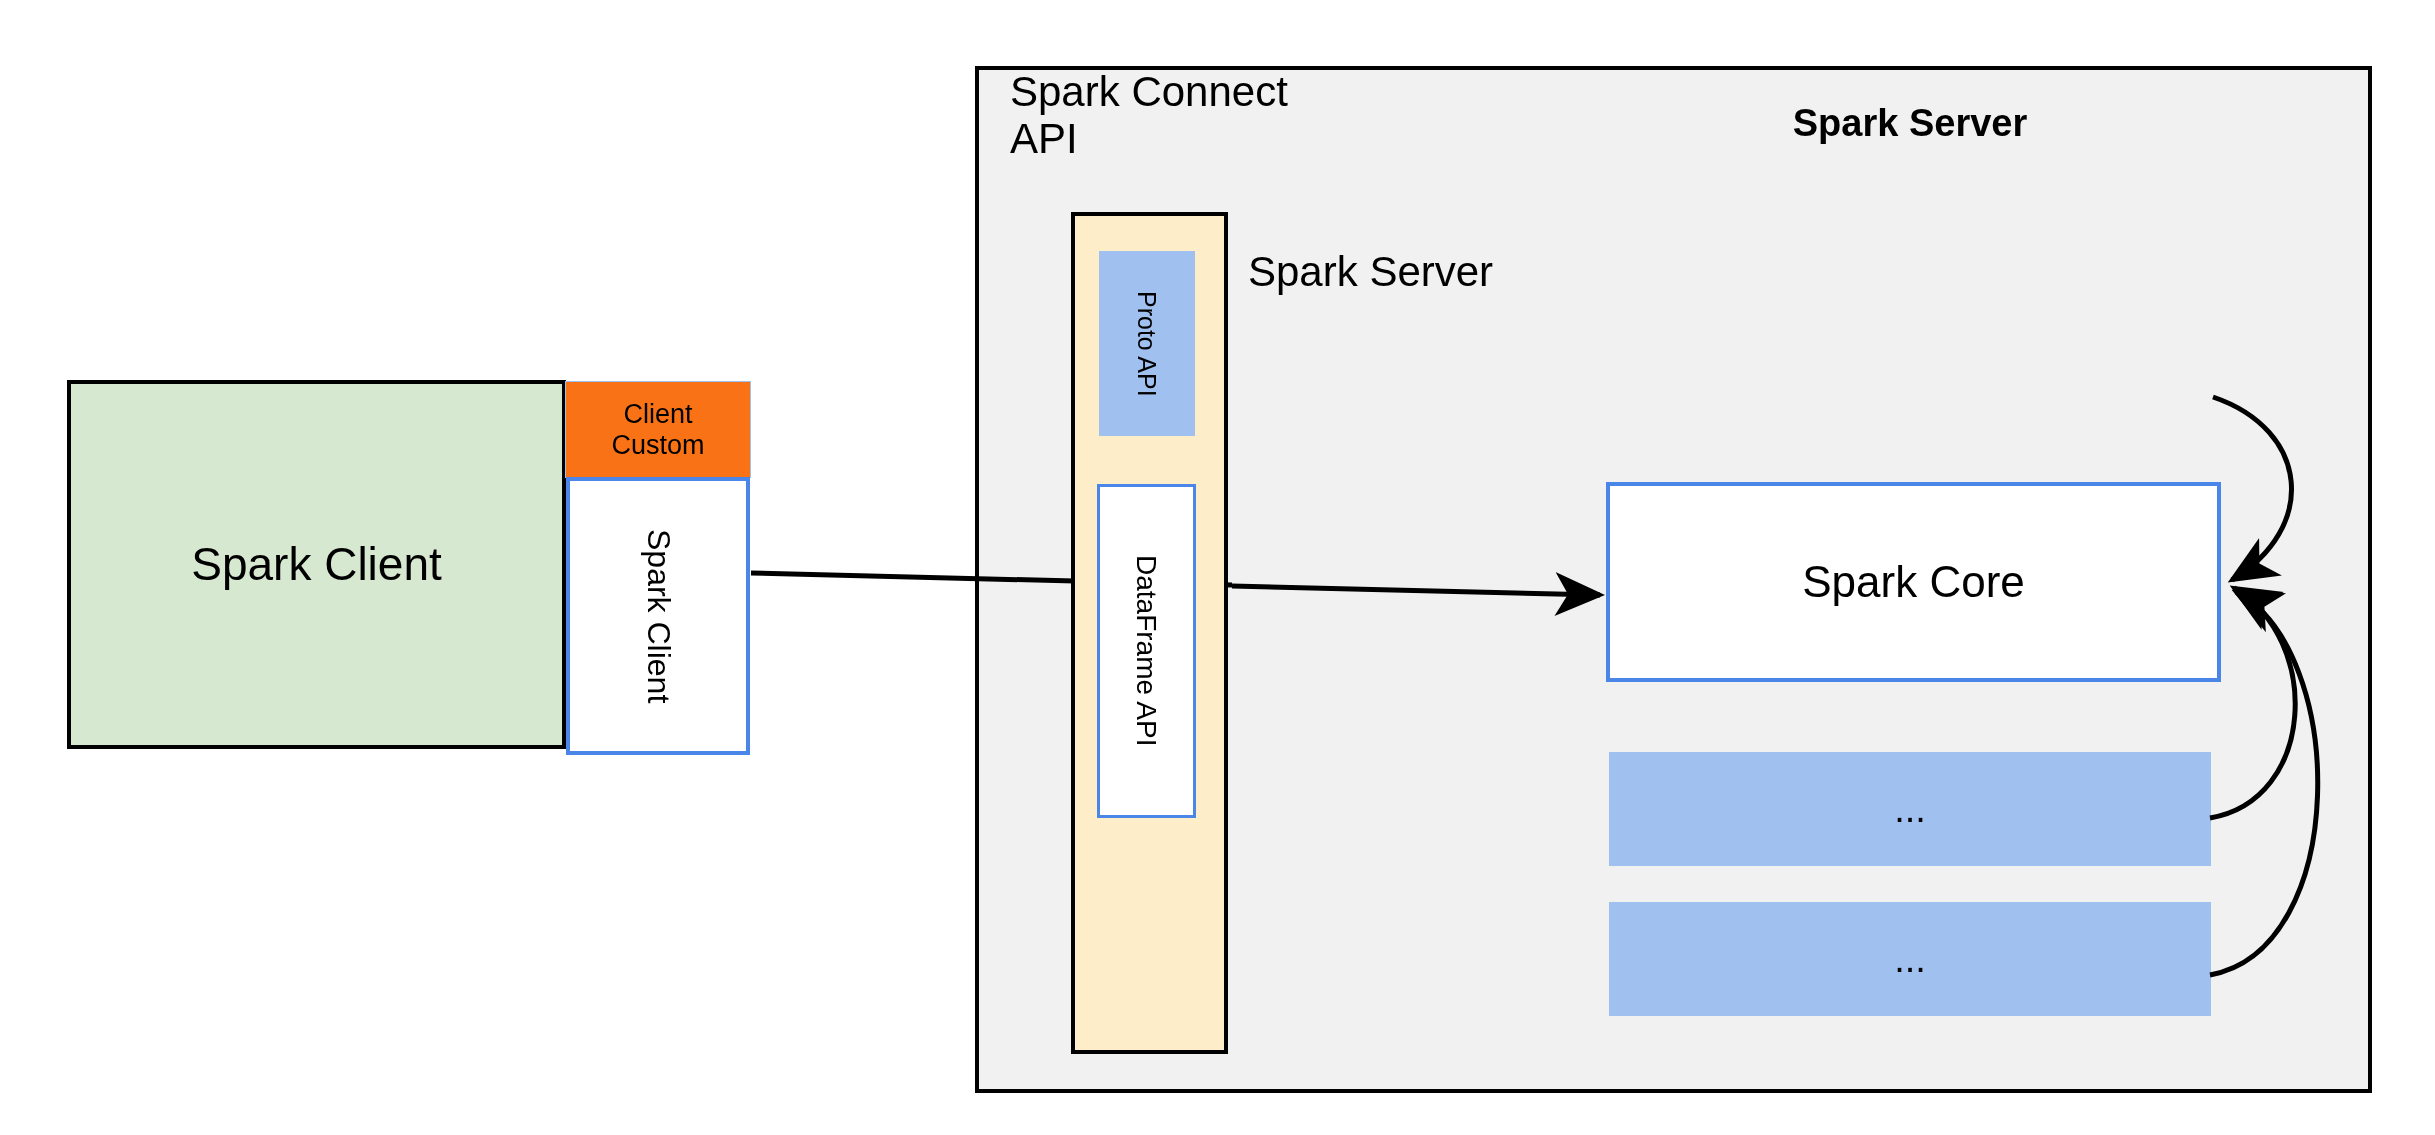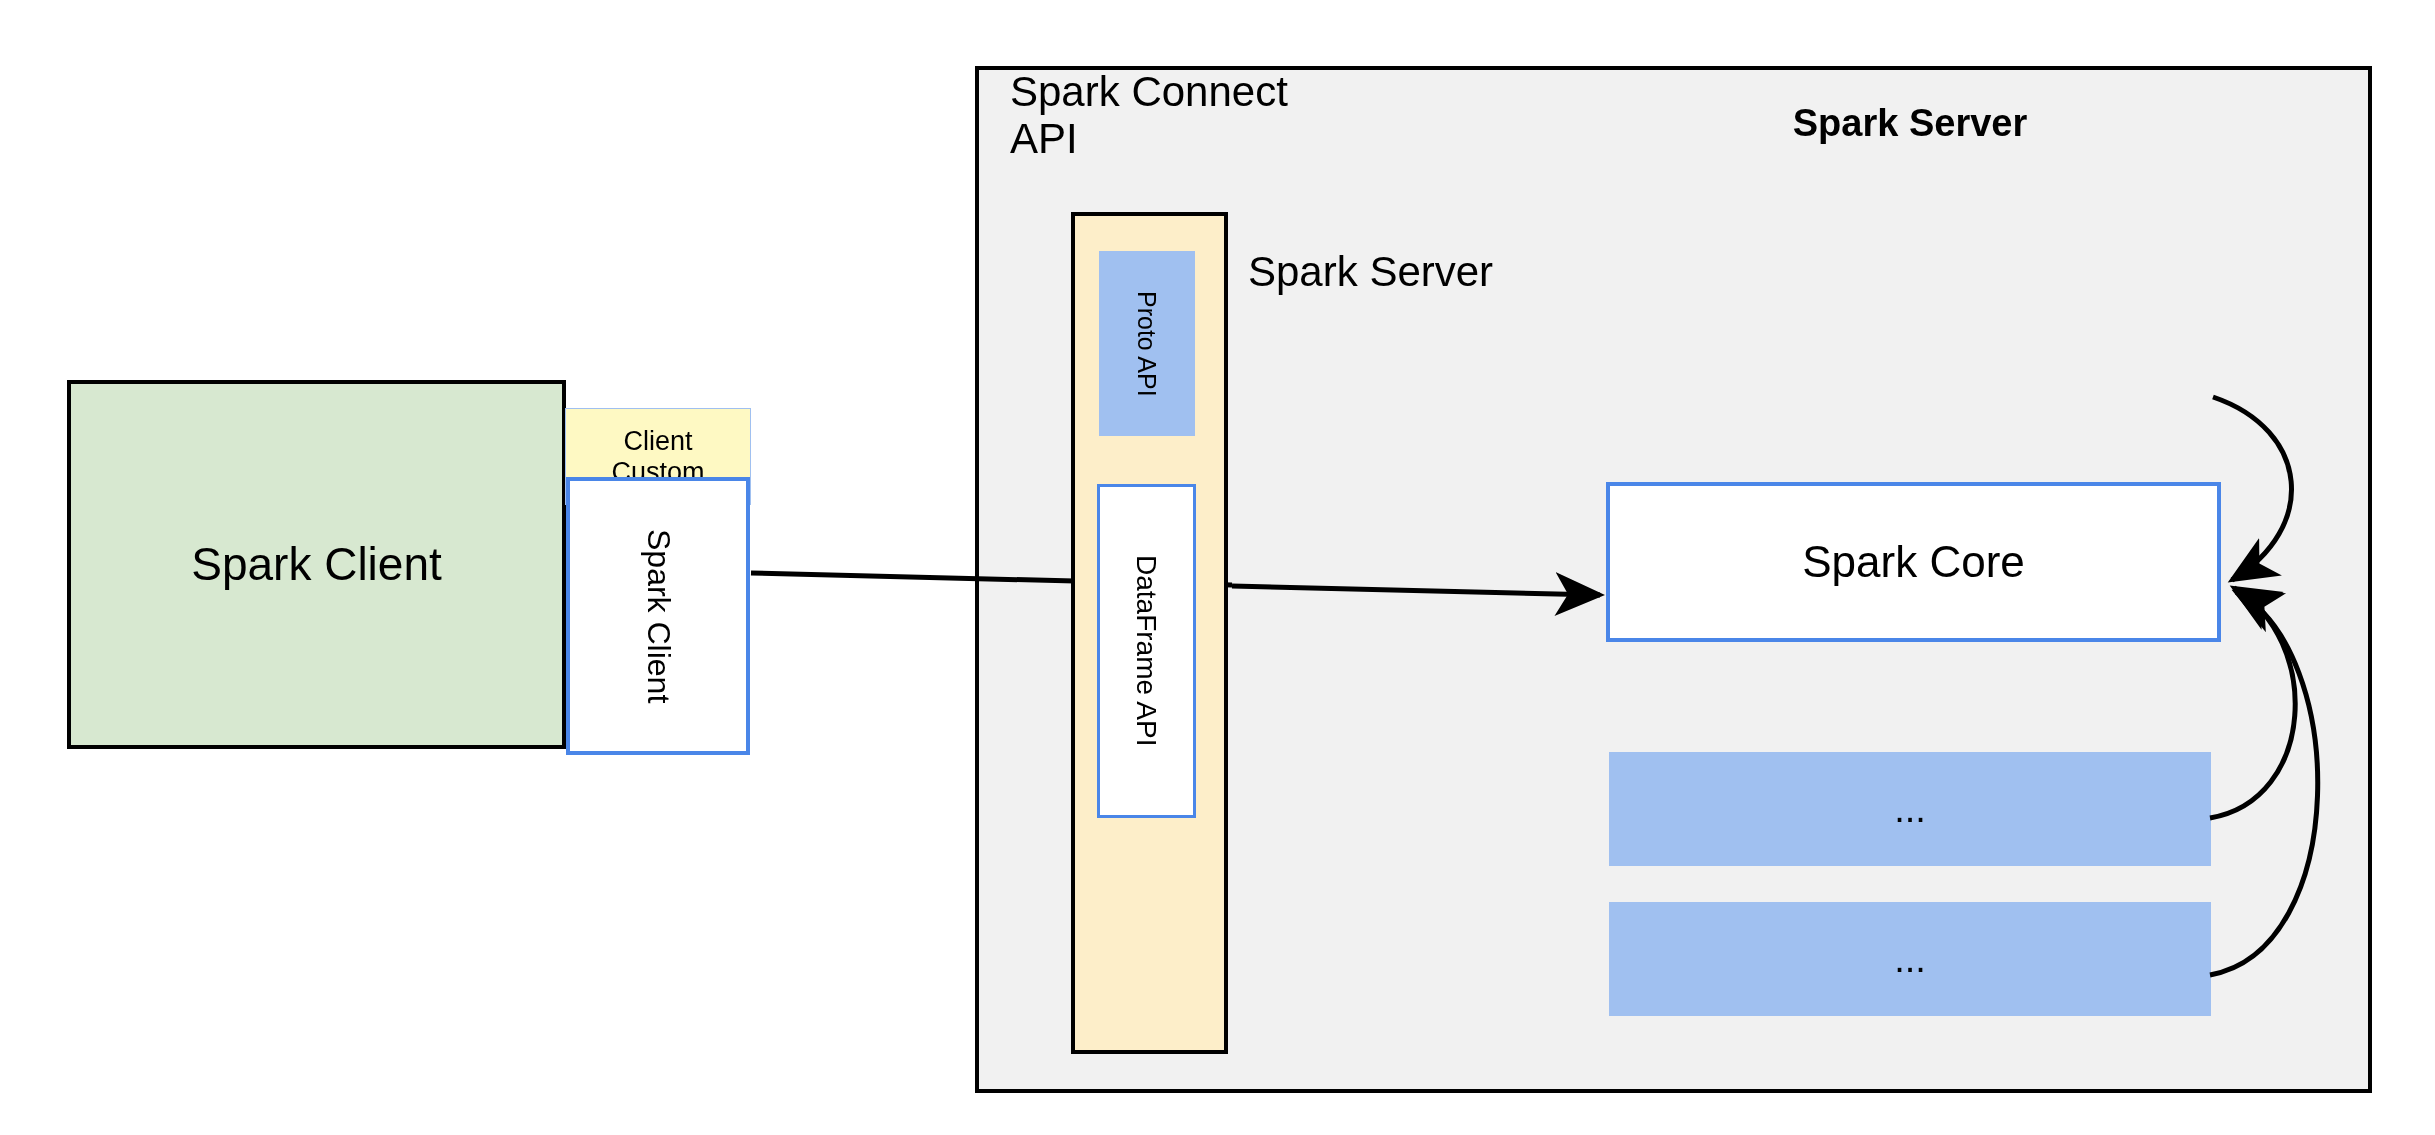--- a/index.html
+++ b/index.html
@@ -37,24 +37,23 @@
     background: #d7e8d0;
     border: 4px solid #000000;
     font-size: 46px;
   }
 
   #client-package {
     left: 565px;
     top: 381px;
     width: 186px;
     height: 97px;
-    background: #fef9c3;
+    background: #f97316;
     border: 1px solid #a0c0f0;
     font-size: 27px;
-    margin-top: 27px;
   }
 
   #spark-client {
     left: 566px;
     top: 477px;
     width: 184px;
     height: 278px;
     background: #ffffff;
     border: 4px solid #4a86e8;
     font-size: 32px;
@@ -154,21 +153,21 @@
     width: 602px;
     height: 150px;
     background: #a0c0f0;
     border: 1px solid #a0c0f0;
     font-size: 42px;
   }
   #spark-core {
     left: 1606px;
     top: 482px;
     width: 615px;
-    height: 160px;
+    height: 200px;
     background: #ffffff;
     border: 4px solid #4a86e8;
     font-size: 44px;
   }
   #etc-one {
     left: 1609px;
     top: 752px;
     width: 602px;
     height: 114px;
     background: #a0c0f0;

